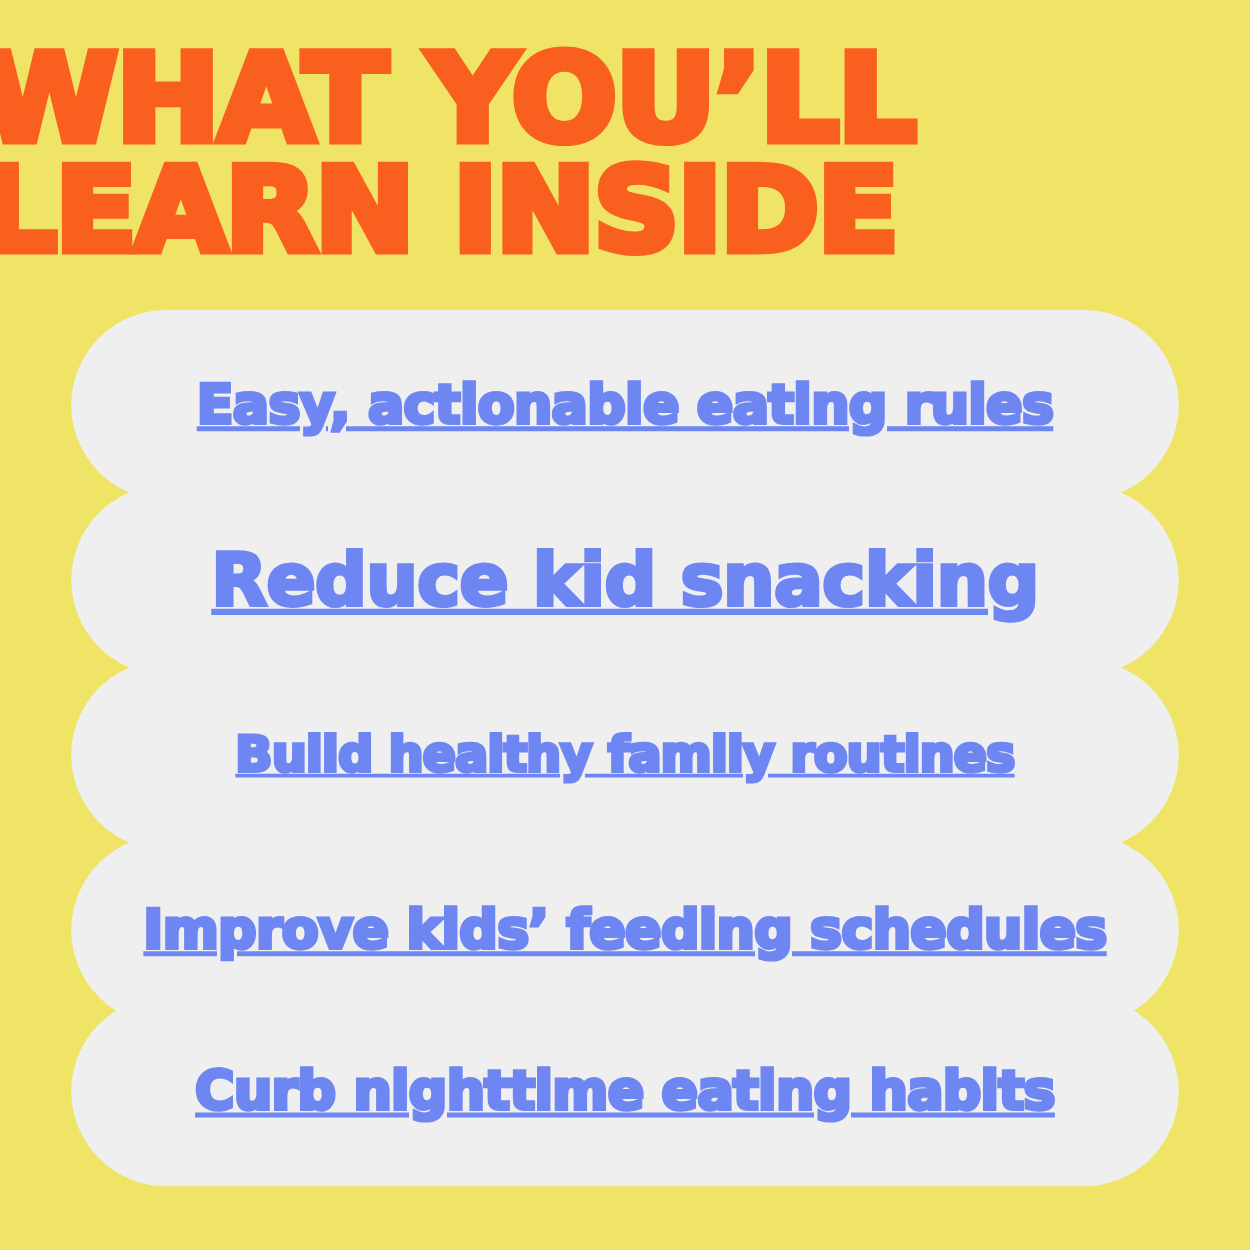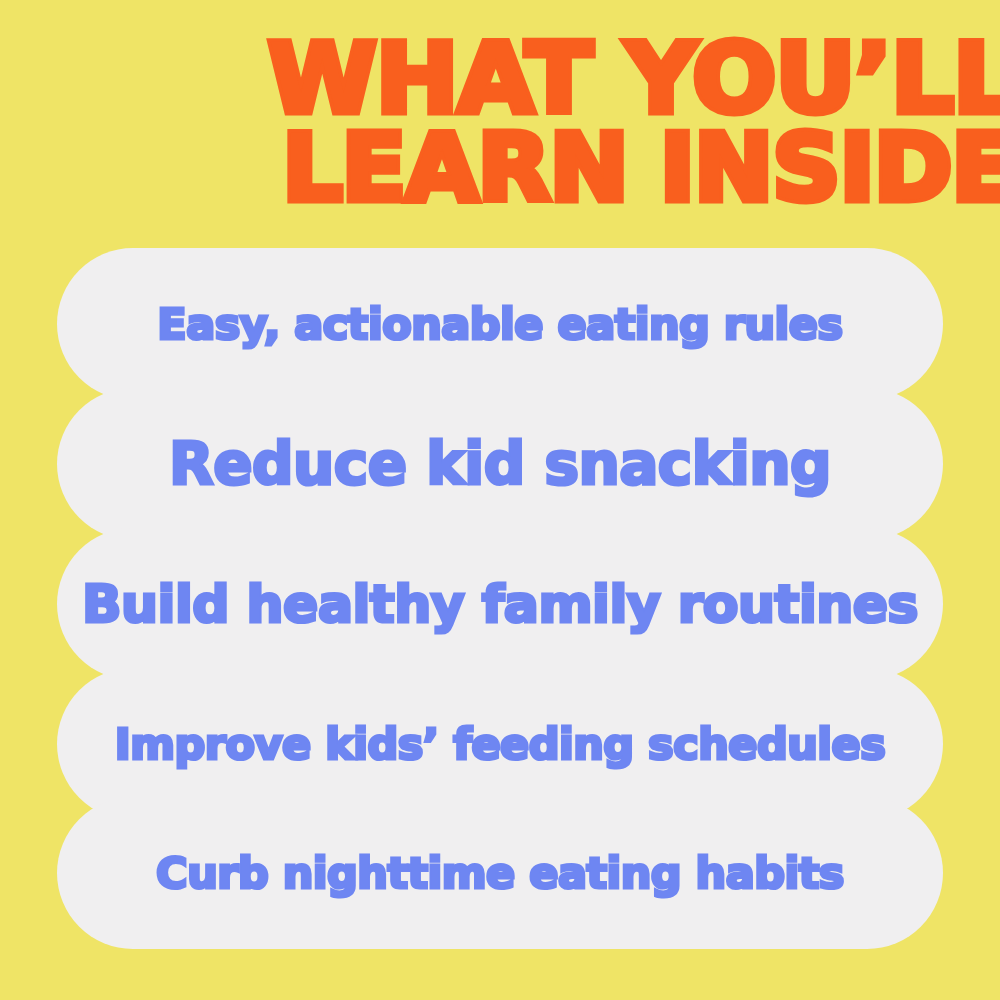--- a/index.html
+++ b/index.html
@@ -22,21 +22,21 @@
     background: #EFE466;
     box-sizing: border-box;
   }
 
   
   .title-block {
     position: absolute;
     left: 0;
     top: 36px;
     width: 1000px;
-    text-align: right;
+    text-align: left;
     line-height: 0.90;
     -webkit-user-select: none;
     user-select: none;
   }
   .title-line {
     display: block;
     color: #F95F1E;
     font-family: "DejaVu Sans", "Liberation Sans", sans-serif;
     font-weight: 700;
     font-size: 96px;
@@ -86,24 +86,25 @@
     font-weight: 700;
     font-size: 42px;
     letter-spacing: -0.5px;
     white-space: nowrap;
     text-align: right;
     -webkit-text-stroke: 3.2px #6E86F2;
     paint-order: stroke fill;
     transform: scaleX(1.0);
     -webkit-user-select: none;
     user-select: none;
+    text-decoration: underline;
   }
   .card-1 .card-label { font-size: 43px; }
   .card-2 .card-label { font-size: 58px; }
-  .card-3 .card-label { font-size: 52px; }
+  .card-3 .card-label { font-size: 39px; }
   .card-4 .card-label { font-size: 43px; }
   .card-5 .card-label { font-size: 43px; }
 </style>
 </head>
 <body>
 
 <div id="poster">
 
   <div class="title-block">
     <span class="title-line line1">WHAT YOU’LL</span>

